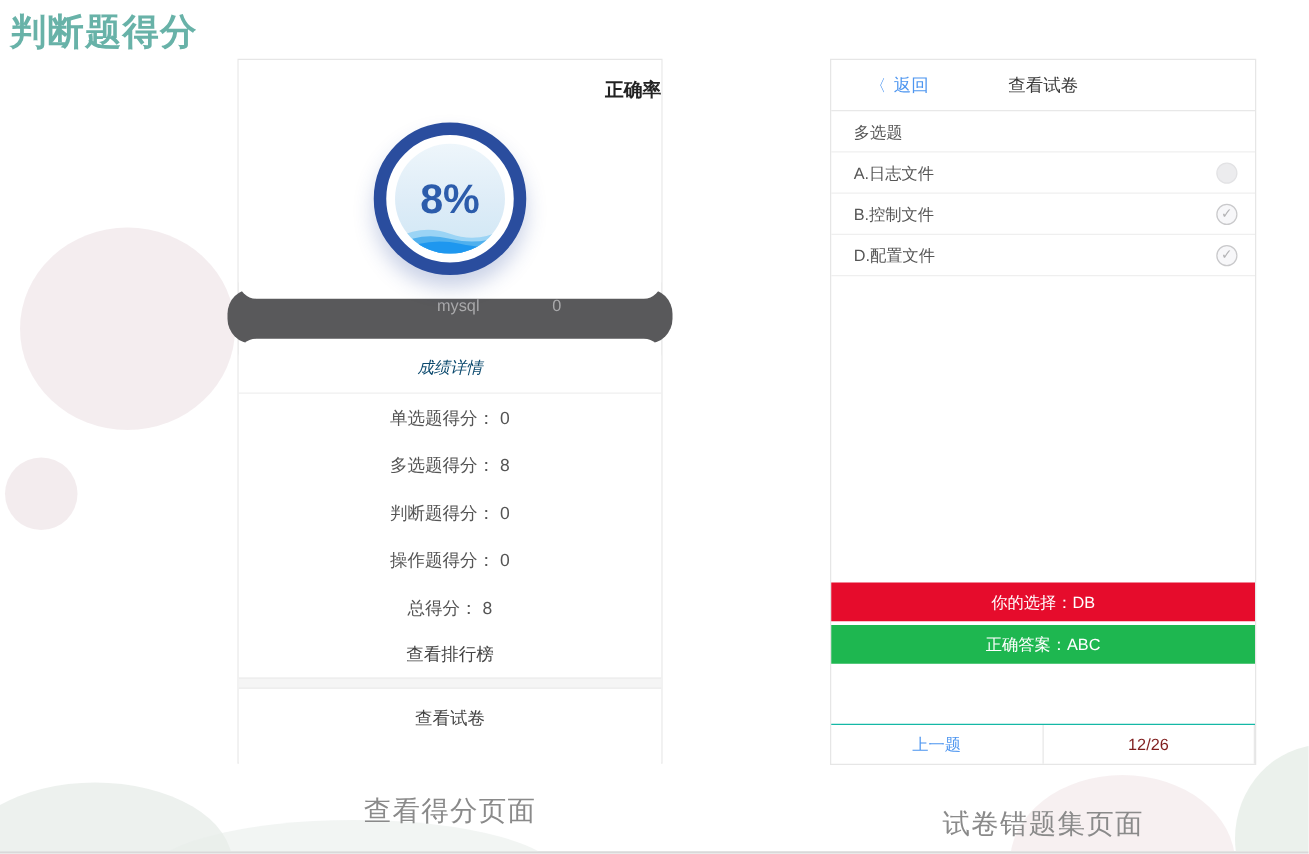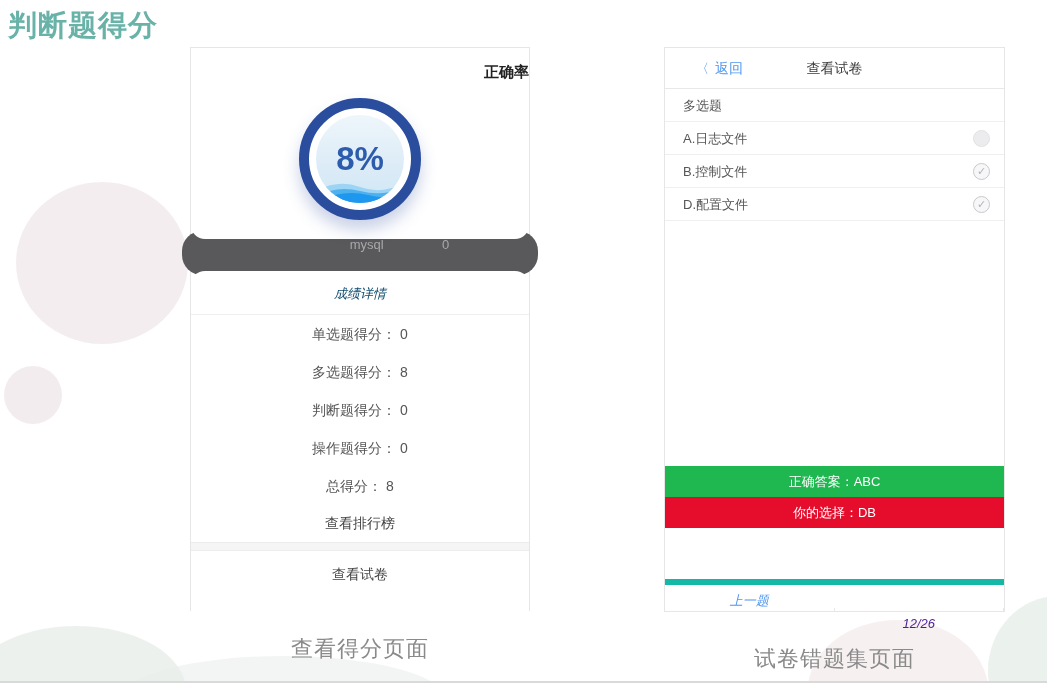--- a/index.html
+++ b/index.html
@@ -56,24 +56,24 @@
   .qtype-row, .question-row { padding:0 18px; height:33px; line-height:33px; font-size:13px; color:#565656; border-bottom:1px solid #efefef; }
   .option-row { position:relative; padding:0 18px; height:33px; line-height:33px; font-size:13px; color:#565656; border-bottom:1px solid #efefef; cursor:pointer; }
   .radio { position:absolute; right:14px; top:8px; width:17px; height:17px; border-radius:50%; background:#ececee; border:1px solid #e2e2e4; font-size:11px; line-height:15px; text-align:center; color:#b3b3b5; }
   .radio.checked { background:#f7f7f9; border:1px solid #c9c9cb; }
 
   .answer-bars { position:absolute; left:0; right:0; bottom:80px; }
   .bar { height:31px; line-height:31px; text-align:center; color:#fff; font-size:13px; }
   .bar-red { background:var(--red,#e60c2c); margin-bottom:3px; }
   .bar-green { background:var(--green,#1eb750); }
 
-  .pagination { position:absolute; left:0; right:0; bottom:0; height:32px; border-top:6px solid #14b8a6; display:flex;font-style:italic; }
+  .pagination { position:absolute; left:0; right:0; bottom:0; height:32px; border-top:1px solid #14b8a6; display:flex; }
   .page-cell { flex:1; text-align:center; line-height:31px; font-size:13px; }
   .page-cell.btn { color:var(--blue,#4e96f0); cursor:pointer; }
-  .page-cell.mid { color:#4c1d95; border-left:1px solid #e8e8e8; border-right:1px solid #e8e8e8;margin-top:23px; }
+  .page-cell.mid { color:#7f1d1d; border-left:1px solid #e8e8e8; border-right:1px solid #e8e8e8; }
 </style>
 </head>
 <body>
 
 <div class="stage">
 
   <div class="bubble b1"></div>
   <div class="bubble b2"></div>
   <div class="bubble b3"></div>
   <div class="bubble b4"></div>
@@ -147,22 +147,22 @@
     <div class="option-row">
       <span>B.控制文件</span>
       <span class="radio checked">✓</span>
     </div>
     <div class="option-row">
       <span>D.配置文件</span>
       <span class="radio checked">✓</span>
     </div>
 
     <div class="answer-bars">
+      <div class="bar bar-red">你的选择：DB</div>
       <div class="bar bar-green">正确答案：ABC</div>
-      <div class="bar bar-red">你的选择：DB</div>
     </div>
 
     <div class="pagination">
       <div class="page-cell btn">上一题</div>
       <div class="page-cell mid">12/26</div>
     </div>
   </div>
 
   <div class="caption caption-right">试卷错题集页面</div>
 

